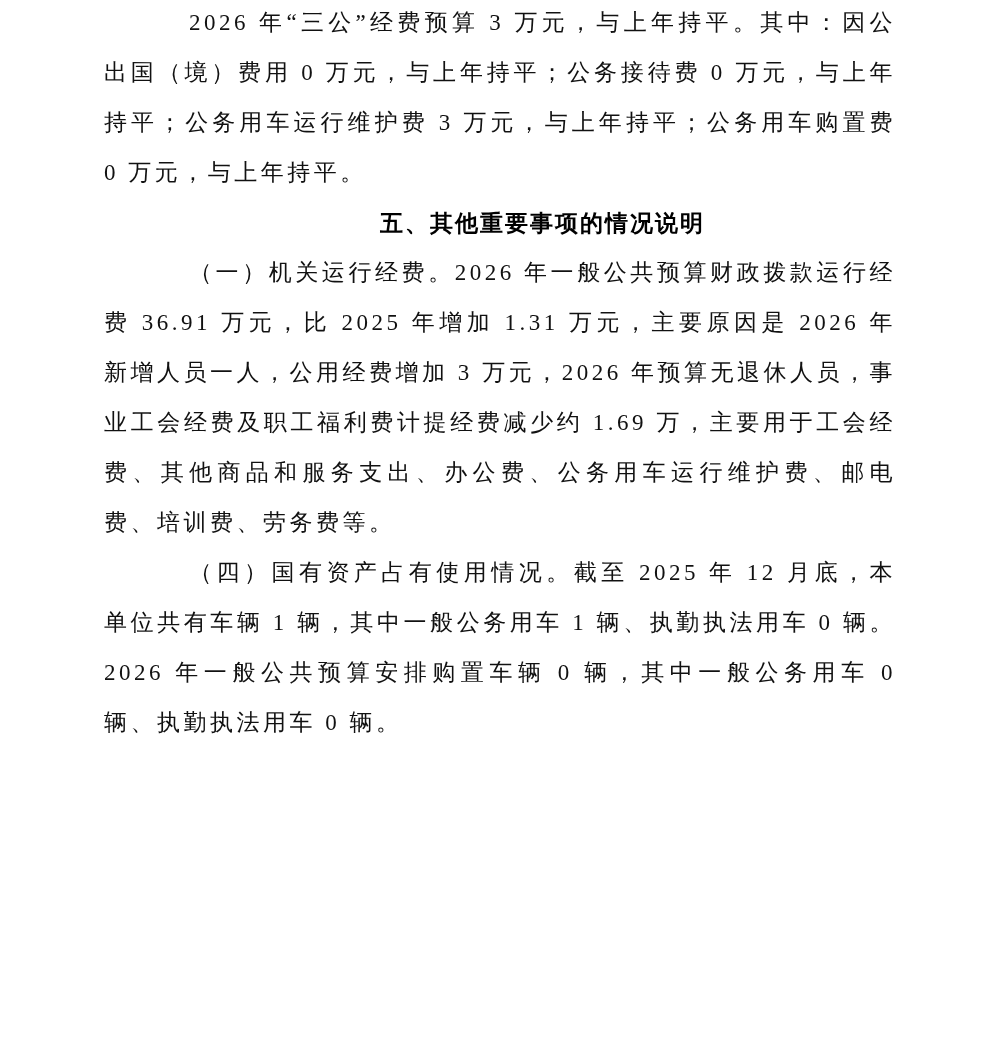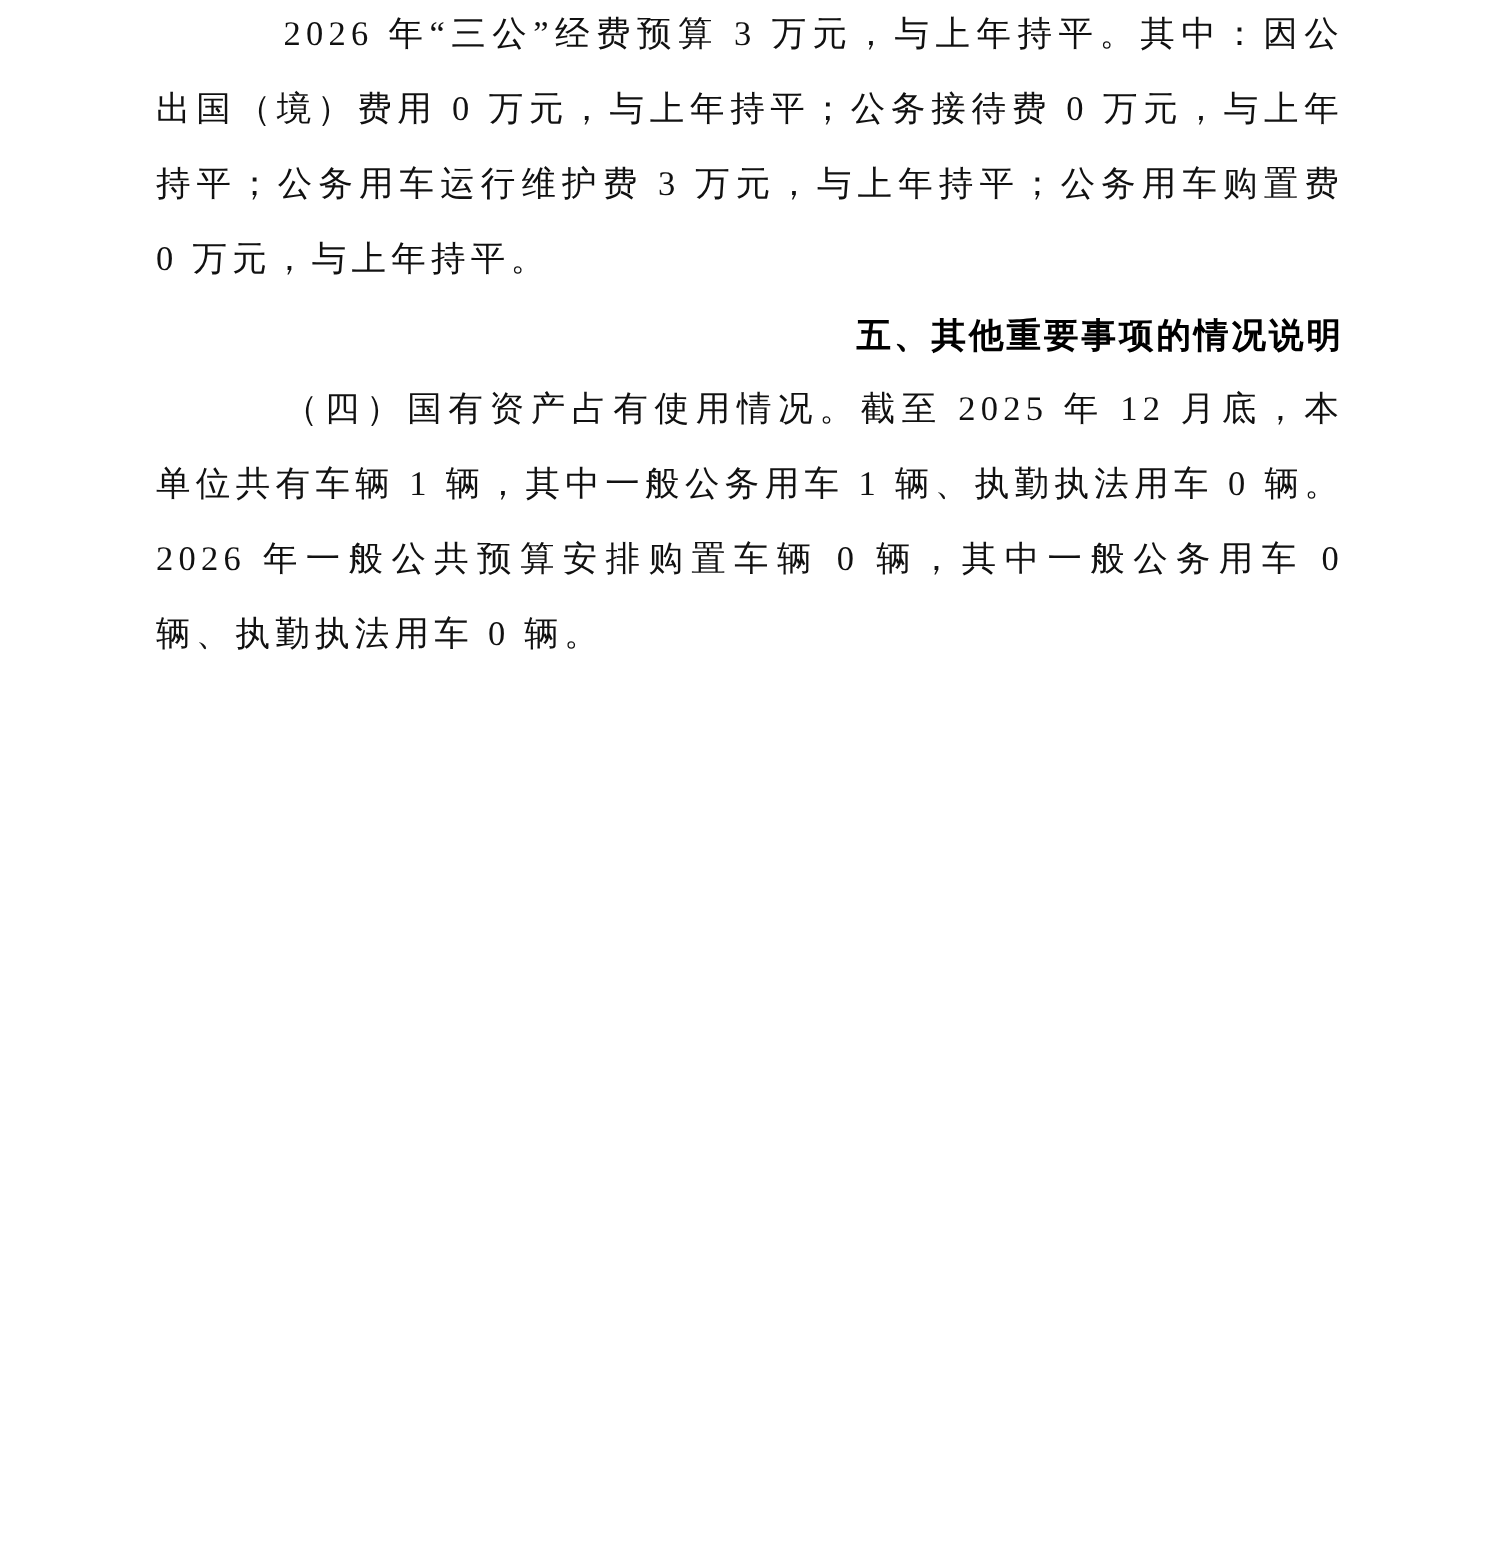--- a/index.html
+++ b/index.html
@@ -32,27 +32,28 @@
     font-family: "Liberation Serif", "DejaVu Serif", serif;
     color: #111111;
   }
   .heading {
     margin: 0;
     font-size: 23px;
     line-height: 50px;
     letter-spacing: 2px;
     font-weight: bold;
     text-indent: 85px;
-    text-align: right;
+    text-align: center;
     font-family: "Liberation Sans", "DejaVu Sans", sans-serif;
     color: #000000;
   }
 </style>
 </head>
 <body>
 
 <div class="page">
   <div class="content">
     <p class="para">2026 年“三公”经费预算 3 万元，与上年持平。其中：因公出国（境）费用 0 万元，与上年持平；公务接待费 0 万元，与上年持平；公务用车运行维护费 3 万元，与上年持平；公务用车购置费 0 万元，与上年持平。</p>
     <h2 class="heading">五、其他重要事项的情况说明</h2>
+    <p class="para">（一）机关运行经费。2026 年一般公共预算财政拨款运行经费 36.91 万元，比 2025 年增加 1.31 万元，主要原因是 2026 年新增人员一人，公用经费增加 3 万元，2026 年预算无退休人员，事业工会经费及职工福利费计提经费减少约 1.69 万，主要用于工会经费、其他商品和服务支出、办公费、公务用车运行维护费、邮电费、培训费、劳务费等。</p>
     <p class="para">（四）国有资产占有使用情况。截至 2025 年 12 月底，本单位共有车辆 1 辆，其中一般公务用车 1 辆、执勤执法用车 0 辆。2026 年一般公共预算安排购置车辆 0 辆，其中一般公务用车 0 辆、执勤执法用车 0 辆。</p>
   </div>
 </div>
 
 </body></html>

